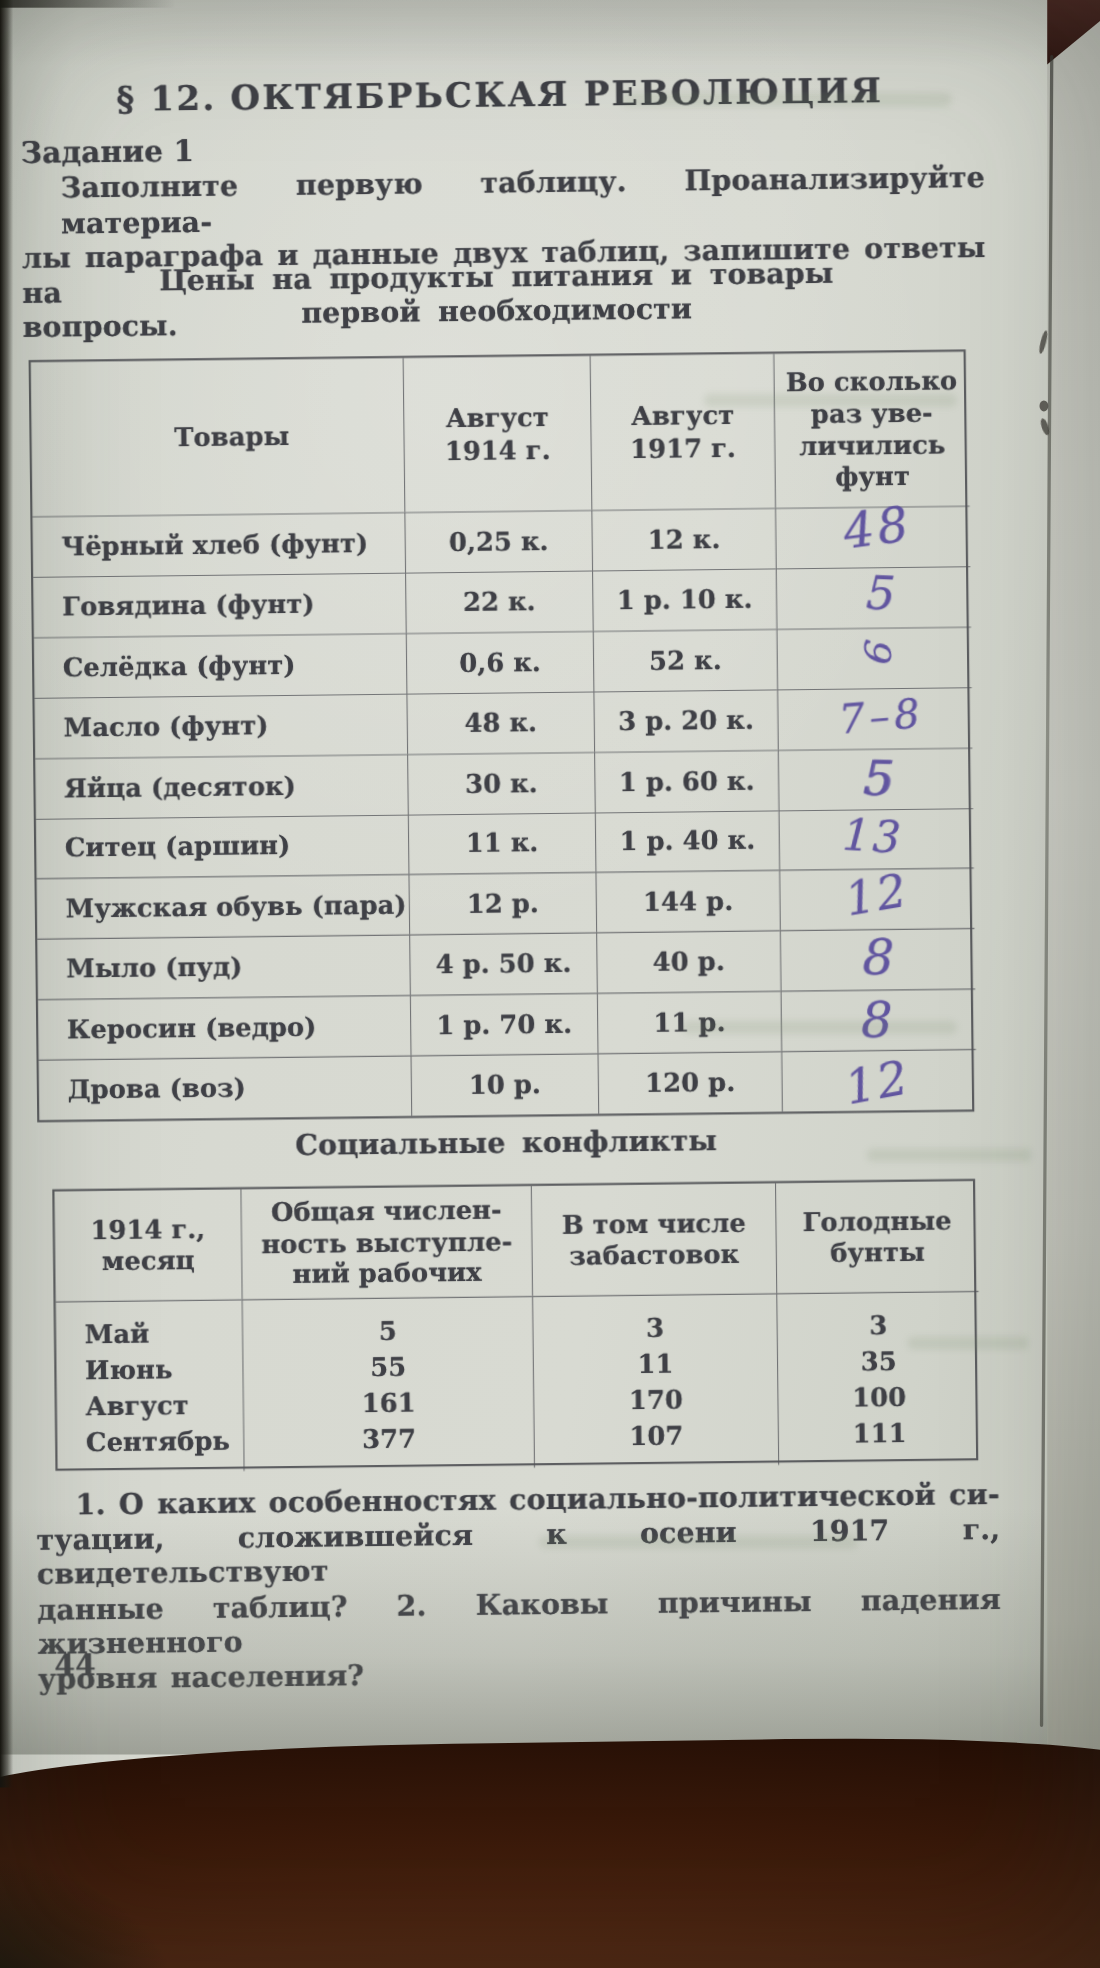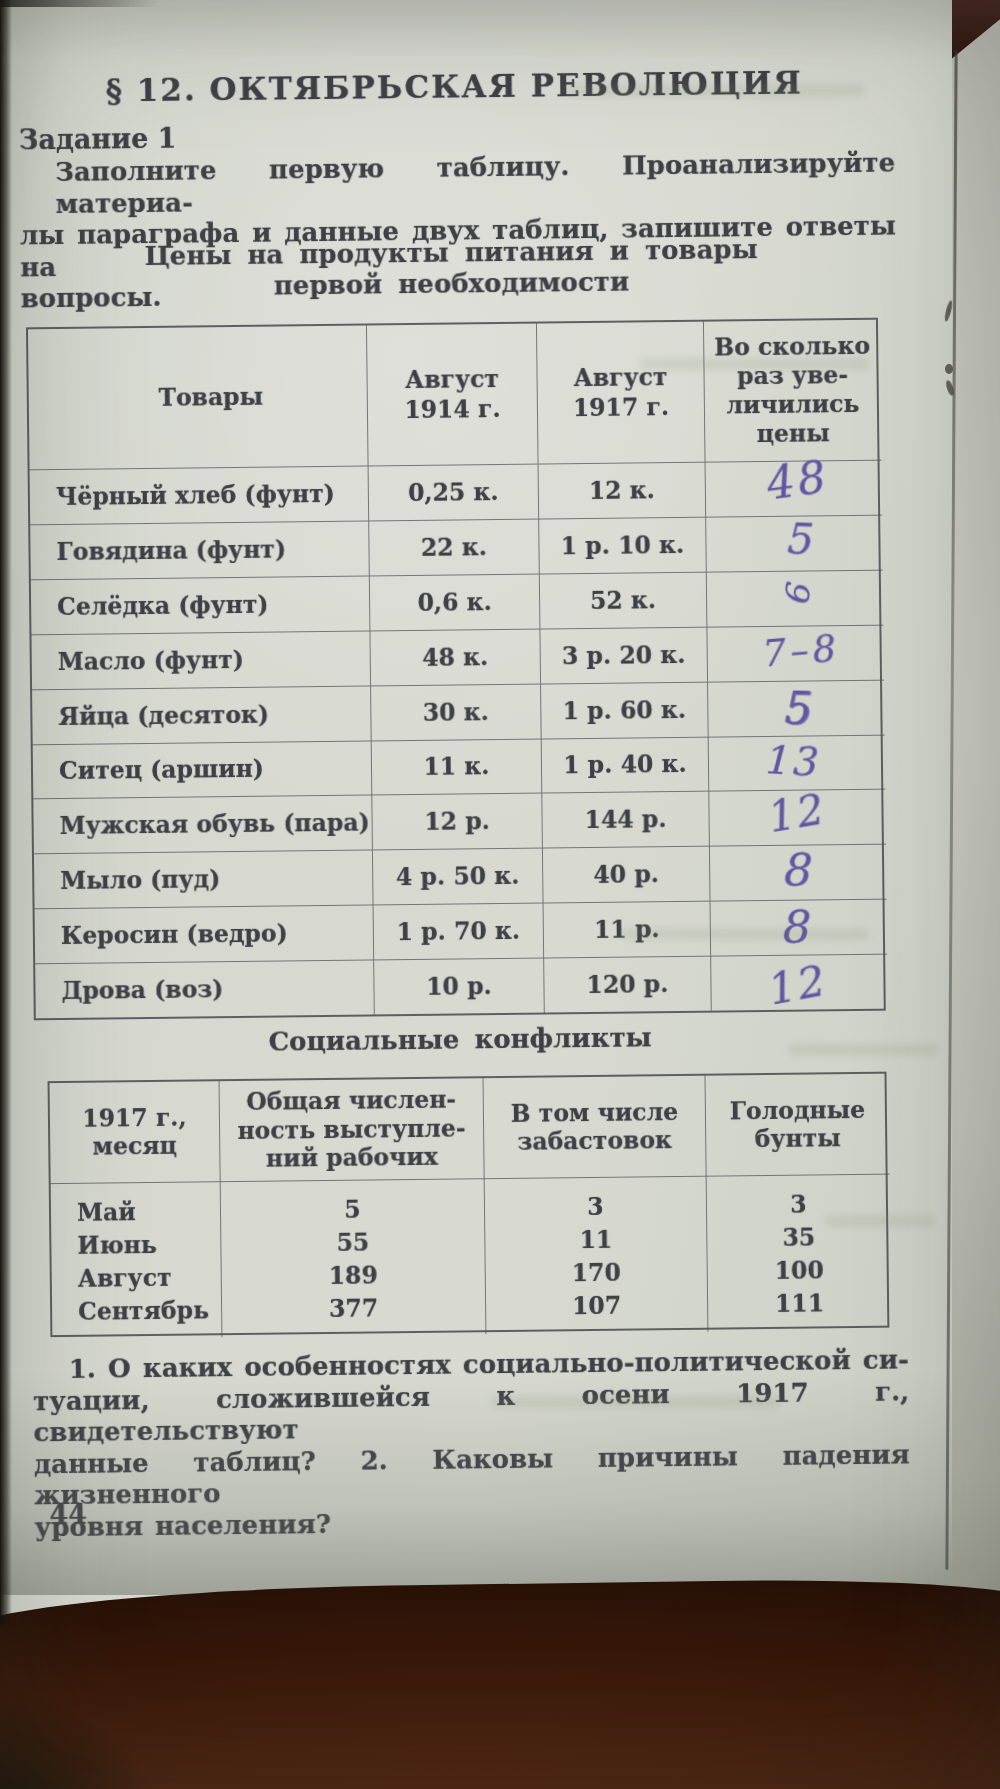--- a/index.html
+++ b/index.html
@@ -170,21 +170,21 @@
         <span>1914 г.</span>
       </div>
       <div class="c nt hdr2">
         <span>Август</span>
         <span>1917 г.</span>
       </div>
       <div class="c nt hdr-ratio">
         <span>Во сколько</span>
         <span>раз уве-</span>
         <span>личились</span>
-        <span>цены</span>
+        <span>фунт</span>
       </div>
 
       <div class="c nl item">Чёрный хлеб (фунт)</div>
       <div class="c">0,25 к.</div>
       <div class="c">12 к.</div>
       <div class="c">
           <span class="hw hw0">48</span>
         </div>
 
       <div class="c nl item">Говядина (фунт)</div>
@@ -248,21 +248,21 @@
       <div class="c">120 р.</div>
       <div class="c">
           <span class="hw hw9">12</span>
         </div>
     </div>
 
     <div class="t2-title print">Социальные конфликты</div>
 
     <div class="t2 print">
       <div class="c nl">
-        <span>1917 г.,</span>
+        <span>1914 г.,</span>
         <span>месяц</span>
       </div>
       <div class="c">
         <span>Общая числен-</span>
         <span>ность выступле-</span>
         <span>ний рабочих</span>
       </div>
       <div class="c">
         <span>В том числе</span>
         <span>забастовок</span>
@@ -274,21 +274,21 @@
 
       <div class="c nl d months">
         <span>Май</span>
         <span>Июнь</span>
         <span>Август</span>
         <span>Сентябрь</span>
       </div>
       <div class="c d">
         <span>5</span>
         <span>55</span>
-        <span>189</span>
+        <span>161</span>
         <span>377</span>
       </div>
       <div class="c d">
         <span>3</span>
         <span>11</span>
         <span>170</span>
         <span>107</span>
       </div>
       <div class="c d">
         <span>3</span>

